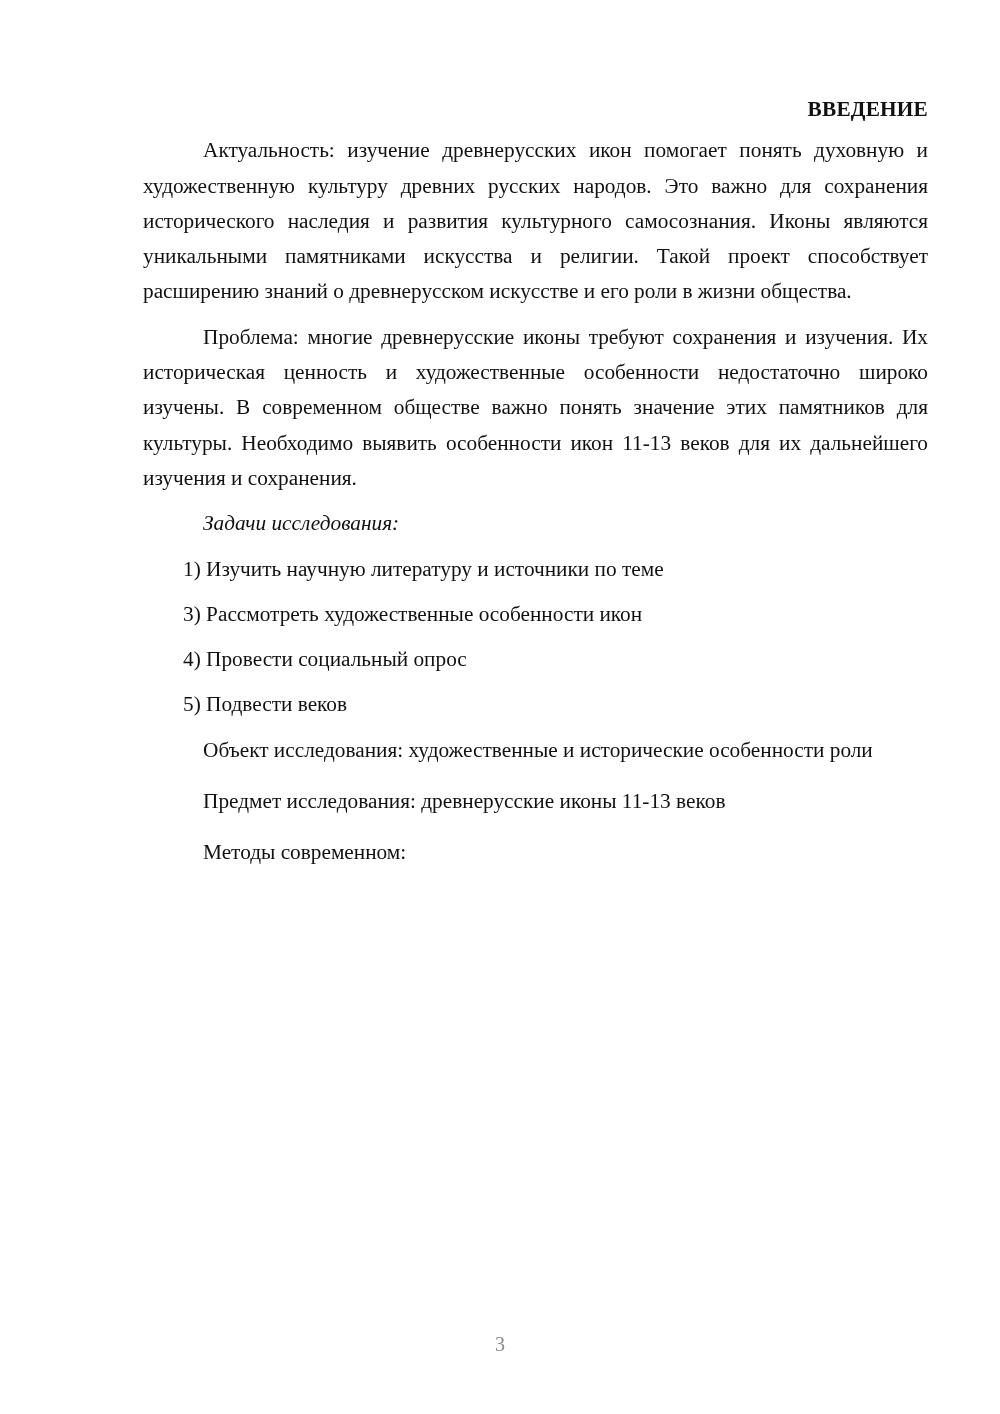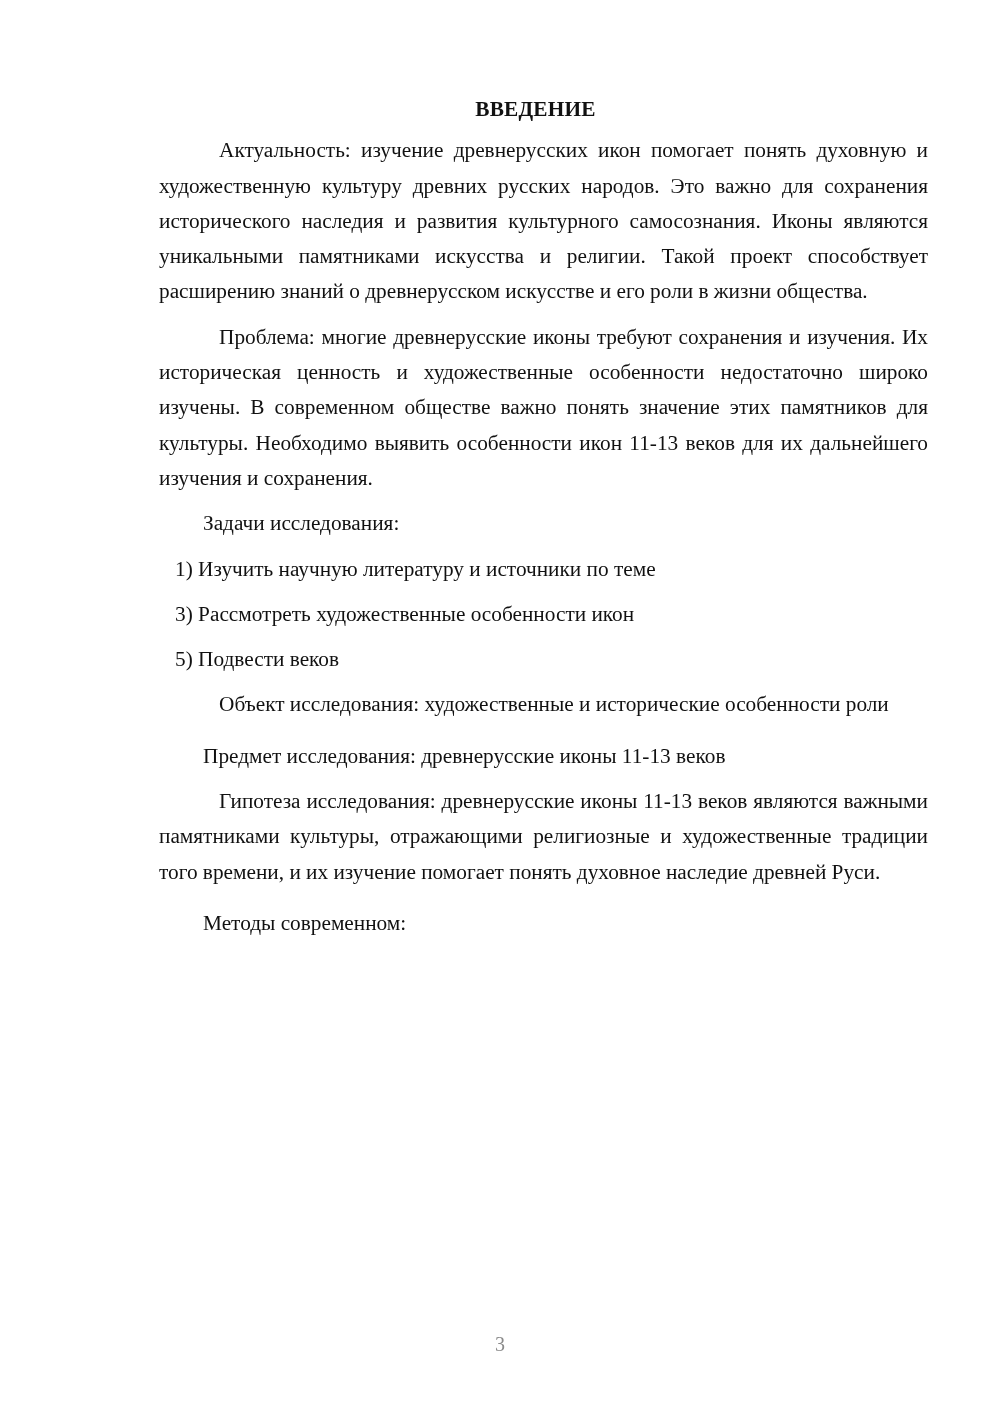--- a/index.html
+++ b/index.html
@@ -17,40 +17,41 @@
     }
     .page {
       position: absolute;
       left: 143px;
       top: 92px;
       width: 785px;
       font-size: 21.3px;
       line-height: 35.3px;
     }
     .title {
-      text-align: center;
+      text-align: right;
       font-weight: bold;
       margin: 0 0 6px 0;
       font-size: 21.3px;
       line-height: 35.3px;
       letter-spacing: 0.2px;
     }
     .para {
       text-align: justify;
       text-indent: 60px;
-      margin: 0 0 10px 16px;
+      margin: 0 0 10px 0;
       hyphens: none;
     }
     .tasks-head {
       text-indent: 60px;
       margin: 0 0 10px 0;
+      font-style: italic;
     }
     .task-list {
       list-style: none;
-      margin: 0;
+      margin: 8px;
       padding: 0;
     }
     .task-item {
       margin: 0 0 10px 32px;
     }
     .task-num {
       display: inline;
     }
     .plain-line {
       text-indent: 60px;
@@ -83,27 +84,30 @@
   <ul class="task-list">
     <li class="task-item">
       <span class="task-num">1)</span>
       <span>Изучить научную литературу и источники по теме</span>
     </li>
     <li class="task-item">
       <span class="task-num">3)</span>
       <span>Рассмотреть художественные особенности икон</span>
     </li>
     <li class="task-item">
+      <span class="task-num">4)</span>
+      <span>Провести социальный опрос</span>
+    </li>
+    <li class="task-item">
       <span class="task-num">5)</span>
       <span>Подвести веков</span>
     </li>
   </ul>
 
   <p class="para">Объект исследования: художественные и исторические особенности роли</p>
 
   <p class="plain-line">Предмет исследования: древнерусские иконы 11-13 веков</p>
 
-  <p class="para">Гипотеза исследования: древнерусские иконы 11-13 веков являются важными памятниками культуры, отражающими религиозные и художественные традиции того времени, и их изучение помогает понять духовное наследие древней Руси.</p>
 
   <p class="plain-line">Методы современном:</p>
 </div>
 
 <div class="page-number">3</div>
 
 </body></html>

